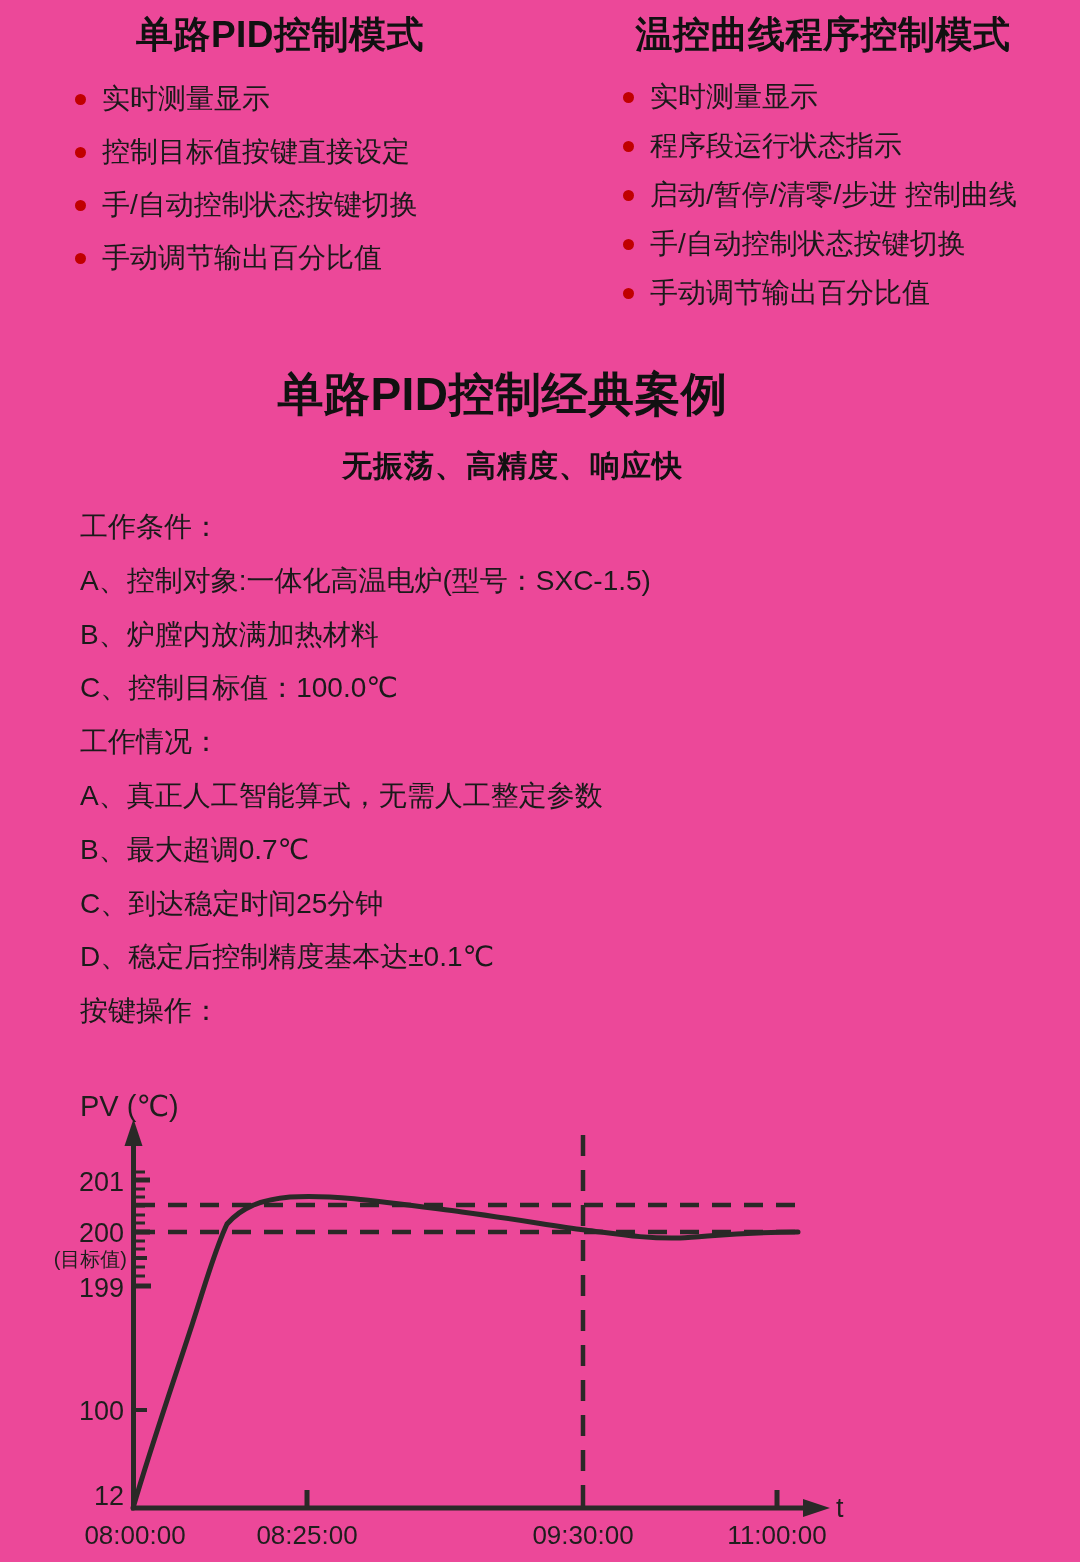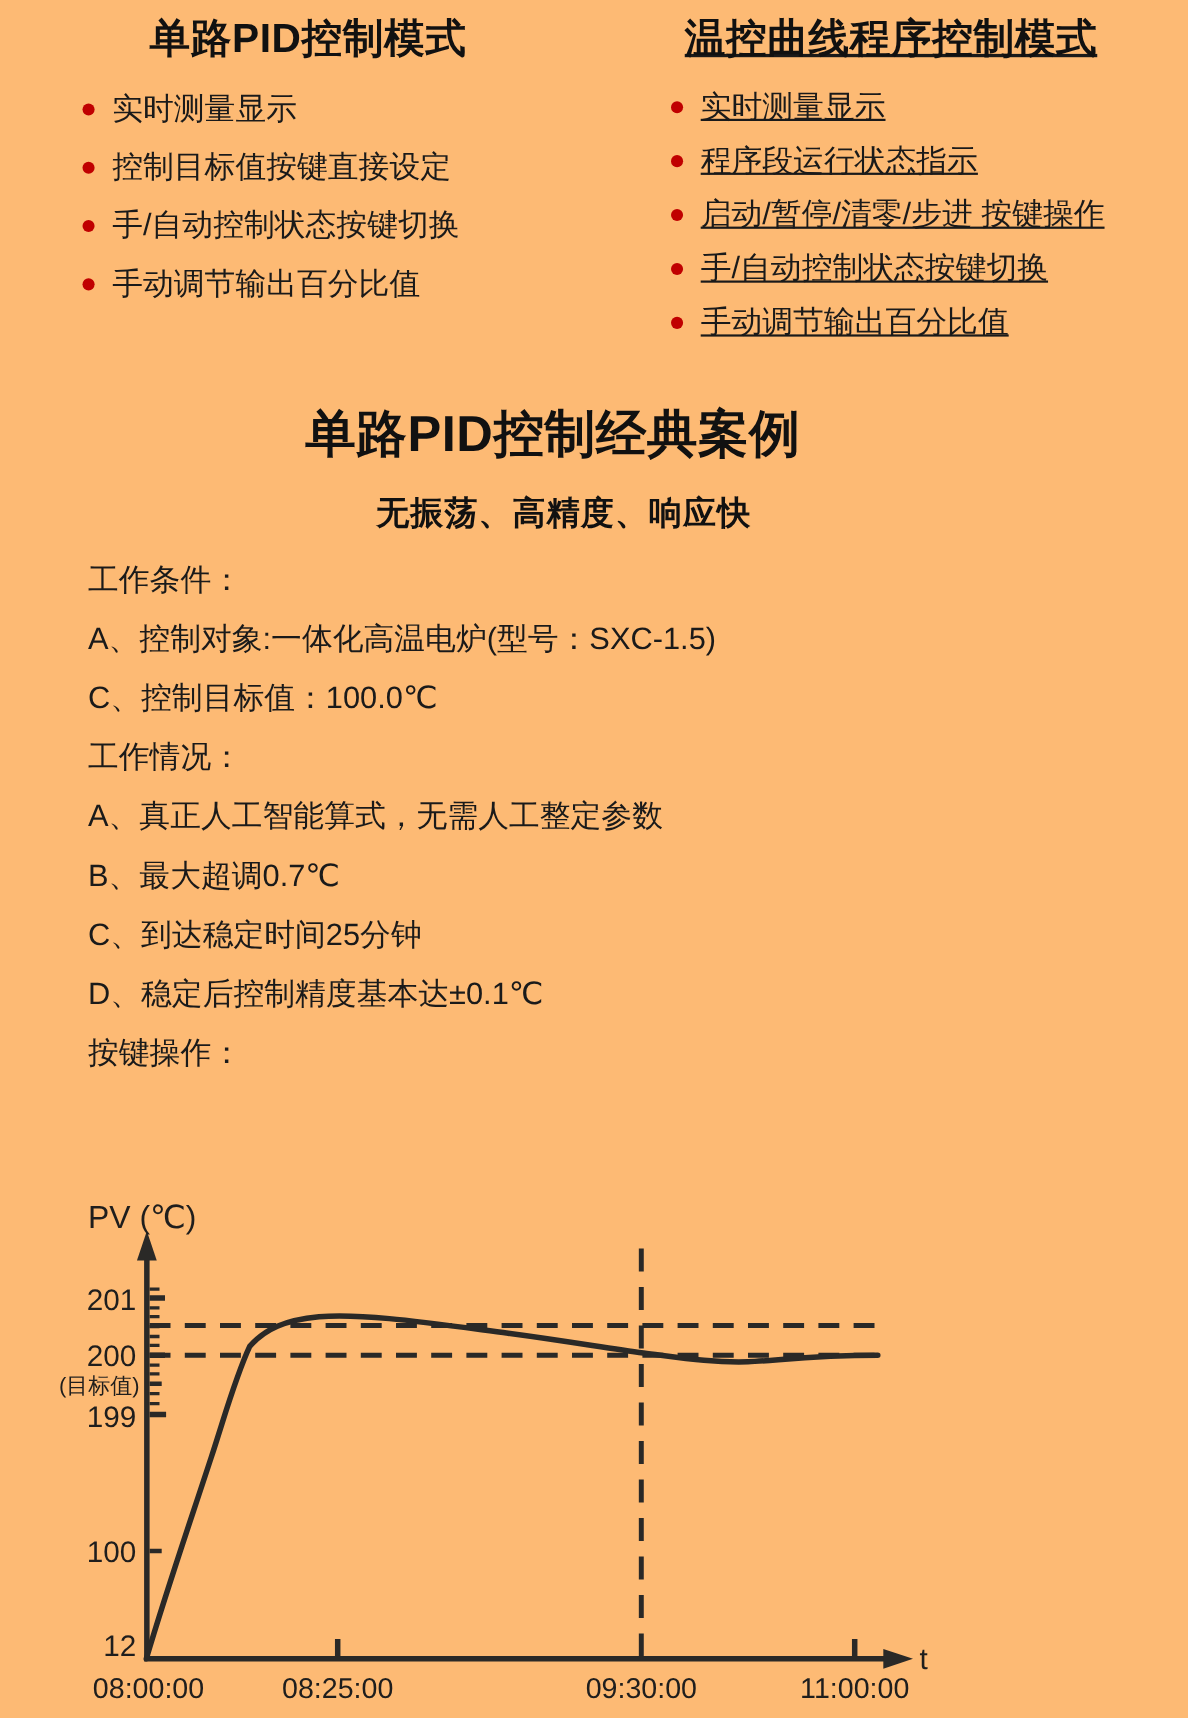--- a/index.html
+++ b/index.html
@@ -1,23 +1,23 @@
 <!DOCTYPE html>
 <html><head>
 <meta charset="utf-8">
 <style>
   html,body{margin:0;padding:0;background:#fff;}
   .page{
-    position:relative;width:1080px;height:1562px;background:#fdba74;
+    position:relative;width:1080px;height:1562px;background:#ec4899;
     font-family:"Liberation Sans","DejaVu Sans",sans-serif;color:#1a1a1a;overflow:hidden;
   }
   
   .col{position:absolute;top:10px;}
   .col-left{left:60px;width:440px;}
-  .col-right{left:595px;width:430px;text-decoration:underline;}
+  .col-right{left:608px;width:430px;}
   .mode-title{margin:0;font-size:37px;font-weight:700;text-align:center;color:#111;letter-spacing:.5px;white-space:nowrap;}
   .bullets{list-style:none;margin:0;padding:0;}
   .col-left .bullets{margin-top:24px;}
   .col-right .bullets{margin-top:22px;}
   .bullets li{display:flex;align-items:center;white-space:nowrap;text-align:right;}
   .col-left .bullets li{height:30px;margin-bottom:23px;}
   .col-right .bullets li{height:30px;margin-bottom:19px;}
   .dot{flex:0 0 auto;width:11px;height:11px;border-radius:50%;background:#c00000;margin:0 16px 0 15px;}
   .btext{font-size:28px;font-weight:500;}
   
@@ -65,41 +65,42 @@
       <li>
           <span class="dot" style="background: rgb(192, 0, 0);"></span>
           <span class="btext">实时测量显示</span>
         </li>
       <li>
           <span class="dot" style="background: rgb(192, 0, 0);"></span>
           <span class="btext">程序段运行状态指示</span>
         </li>
       <li>
           <span class="dot" style="background: rgb(192, 0, 0);"></span>
-          <span class="btext">启动/暂停/清零/步进 按键操作</span>
+          <span class="btext">启动/暂停/清零/步进 控制曲线</span>
         </li>
       <li>
           <span class="dot" style="background: rgb(192, 0, 0);"></span>
           <span class="btext">手/自动控制状态按键切换</span>
         </li>
       <li>
           <span class="dot" style="background: rgb(192, 0, 0);"></span>
           <span class="btext">手动调节输出百分比值</span>
         </li>
     </ul>
   </section>
 
   <header class="case-head">
     <h1 class="case-title">单路PID控制经典案例</h1>
     <div class="case-sub">无振荡、高精度、响应快</div>
   </header>
 
   <section class="body-text">
     <div class="line">工作条件：</div>
     <div class="line">A、控制对象:一体化高温电炉(型号：SXC-1.5)</div>
+    <div class="line">B、炉膛内放满加热材料</div>
     <div class="line">C、控制目标值：100.0℃</div>
     <div class="line">工作情况：</div>
     <div class="line">A、真正人工智能算式，无需人工整定参数</div>
     <div class="line">B、最大超调0.7℃</div>
     <div class="line">C、到达稳定时间25分钟</div>
     <div class="line">D、稳定后控制精度基本达±0.1℃</div>
     <div class="line">按键操作：</div>
   </section>
 
   <svg class="chart" viewBox="0 1080 1080 482" xmlns="http://www.w3.org/2000/svg">

